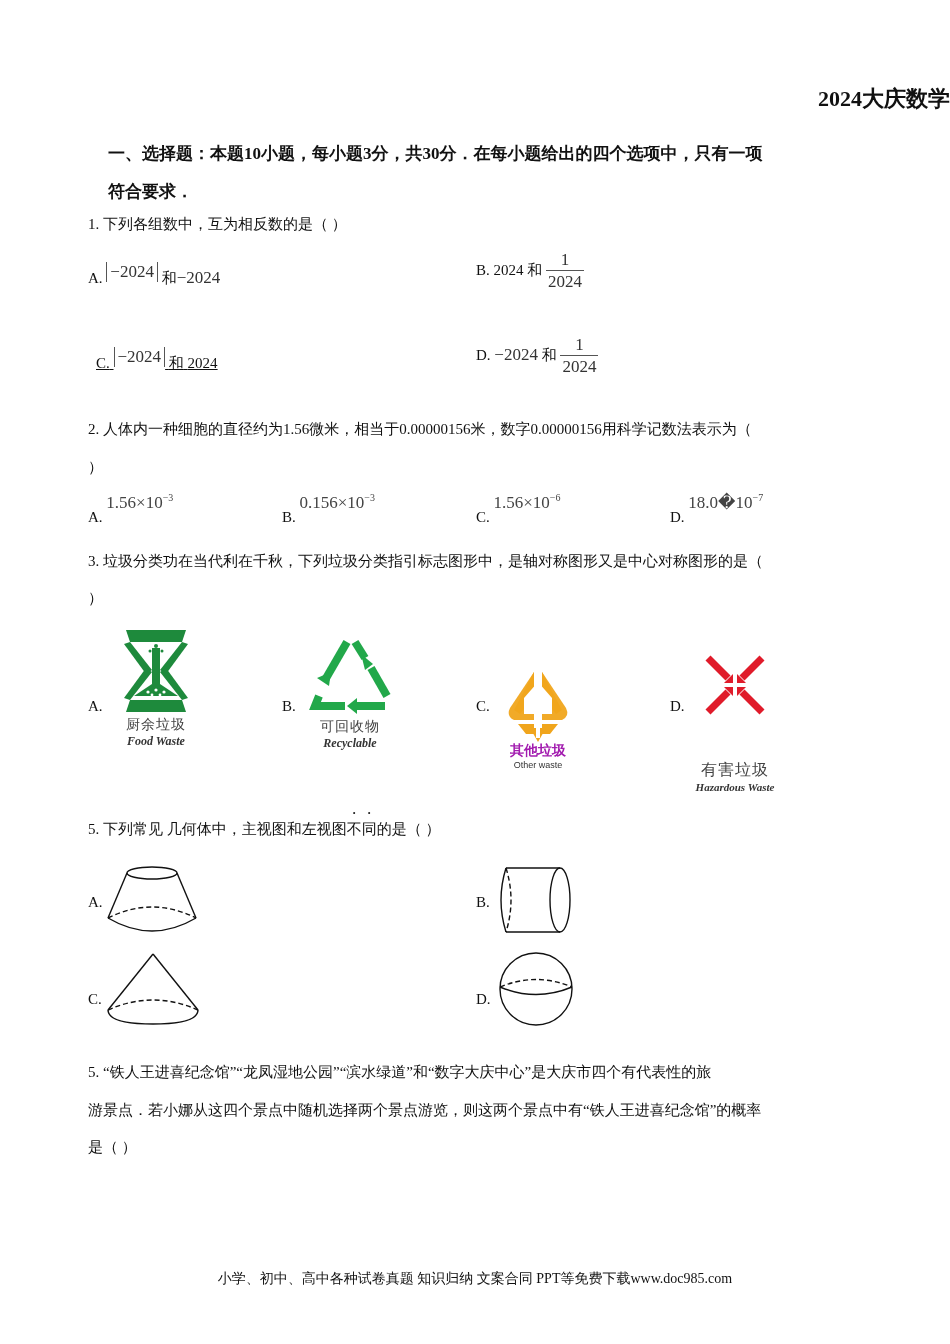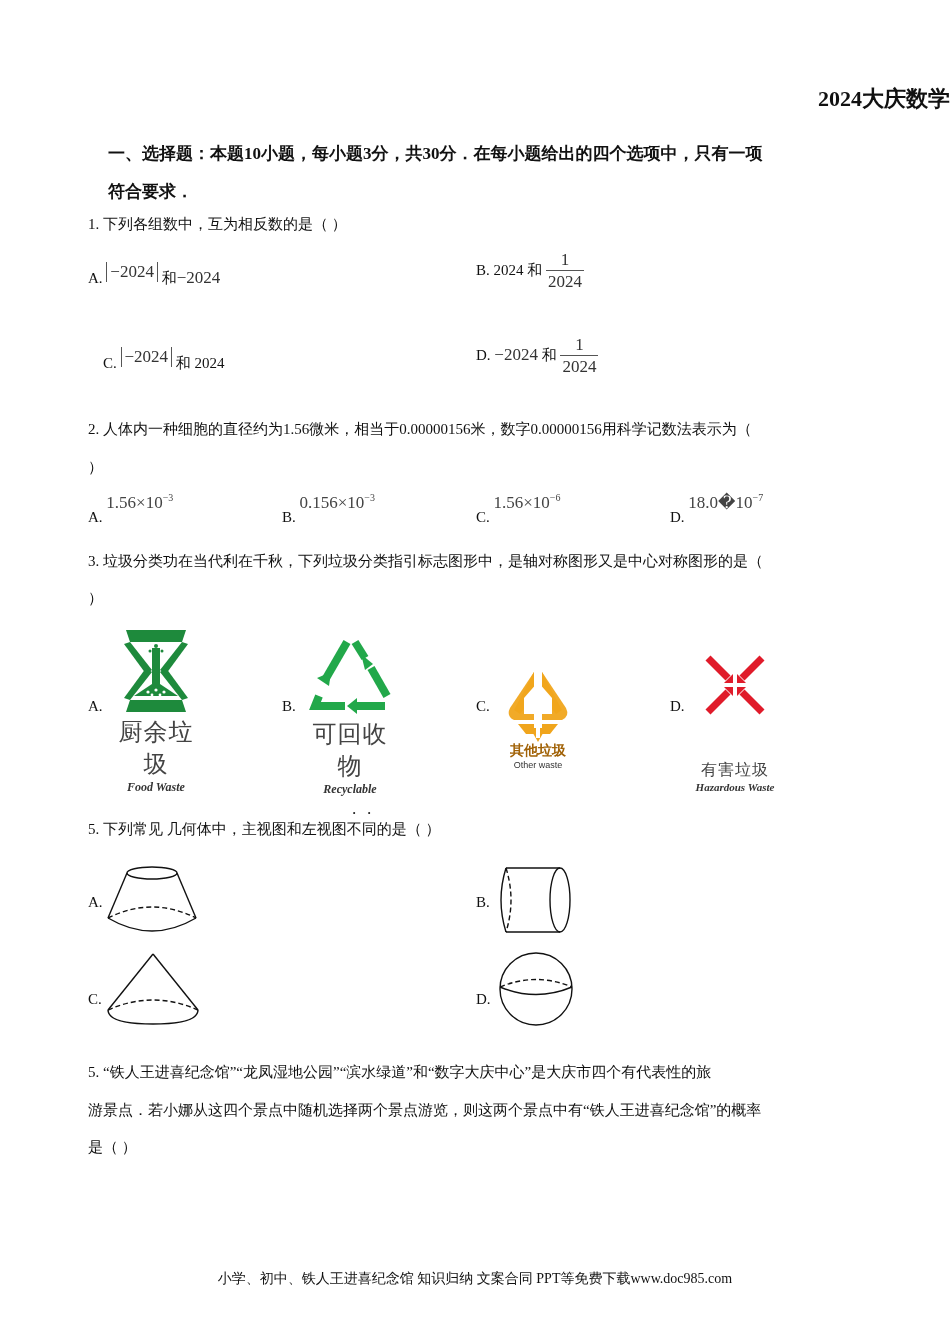--- a/index.html
+++ b/index.html
@@ -11,21 +11,21 @@
   .q { left:88px; font-size:15px; }
   .opt { font-size:15px; }
   .math { font-family:"Liberation Serif","DejaVu Serif",serif; color:#333; }
   .frac { display:inline-block; vertical-align:middle; text-align:center; font-size:17px; color:#333; }
   .frac .num { display:block; padding:0 2px; line-height:20px; }
   .frac .den { display:block; border-top:1px solid #555; padding:0 2px; line-height:22px; }
   .absv { display:inline-block; border-left:1px solid #555; border-right:1px solid #555; padding:0 3px; font-size:17px; line-height:20px; position:relative; top:-6px; color:#333; }
   .sci { font-size:17px; color:#444; }
   .sci sup { font-size:10px; }
   .logo-cap { text-align:center; }
-  .cap-cn { font-size:24px; color:#444; letter-spacing:1px; }
+  .cap-cn { font-size:14px; color:#444; letter-spacing:1px; }
   .cap-en { font-size:12px; font-style:italic; font-weight:bold; color:#333; }
   .footer { left:0; width:950px; top:1270px; text-align:center; font-size:14px; }
   .footer .url { }
   .dot-em { position:relative; }
   .dot-em::before { content:"•"; position:absolute; top:-12px; left:50%; transform:translateX(-50%); font-size:8px; }
 </style>
 </head>
 <body>
 
 <div class="abs title">2024大庆数学</div>
@@ -44,21 +44,21 @@
 <div class="abs opt" style="left:476px; top:250px;">
   <span>B.</span>
   <span>2024</span>
   <span>和</span>
   <span class="frac">
     <span class="num">1</span>
     <span class="den">2024</span>
   </span>
 </div>
 
-<div class="abs opt" style="left:103px; top:353px;">
+<div class="abs opt" style="left:96px; top:353px;text-decoration:underline;">
   <span>C.</span>
   <span class="absv">−2024</span>
   <span>和</span>
   <span>2024</span>
 </div>
 
 <div class="abs opt" style="left:476px; top:335px;">
   <span>D.</span>
   <span class="math" style="font-size:17px;">−2024</span>
   <span>和</span>
@@ -154,21 +154,21 @@
       <path d="M34 4 Q26 16 10 40 Q6 48 14 52 L34 52 Z" opacity="0.95"></path>
       <path d="M42 4 Q50 16 66 40 Q70 48 62 52 L42 52 Z" opacity="0.95"></path>
       <path d="M18 56 H34 V66 H26 Z"></path>
       <path d="M58 56 H42 V66 H50 Z"></path>
       <path d="M30 60 L38 74 L46 60 Z"></path>
     </g>
     <rect x="36" y="8" width="4" height="62" fill="#fff"></rect>
     <path d="M24 30 L38 14 L52 30 L52 46 L24 46 Z" fill="#fff"></path>
   </svg>
   <div class="logo-cap" style="margin-top:-2px;">
-    <div style="font-size:14px; font-weight:bold; color:#a16207;">其他垃圾</div>
+    <div style="font-size:14px; font-weight:bold; color:#a21caf;">其他垃圾</div>
     <div style="font-size:9px; color:#333; font-family:'Liberation Sans',sans-serif;">Other waste</div>
   </div>
 </div>
 
 <div class="abs opt" style="left:670px; top:698px;">D.</div>
 <div class="abs" style="left:690px; top:650px; width:90px;">
   <svg width="70" height="70" viewBox="0 0 70 70" style="display:block; margin:0 auto;">
     <g stroke="#e01b2a" stroke-width="7" stroke-linecap="butt">
       <line x1="8" y1="8" x2="28" y2="28"></line>
       <line x1="62" y1="8" x2="42" y2="28"></line>
@@ -231,14 +231,14 @@
     <path d="M4 37 Q40 52 76 37"></path>
     <path d="M4 37 Q40 22 76 37" stroke-dasharray="5,3"></path>
   </g>
 </svg>
 
 <div class="abs q" style="top:1063px;">5. “铁人王进喜纪念馆”“龙凤湿地公园”“滨水绿道”和“数字大庆中心”是大庆市四个有代表性的旅</div>
 <div class="abs q" style="top:1101px;">游景点．若小娜从这四个景点中随机选择两个景点游览，则这两个景点中有“铁人王进喜纪念馆”的概率</div>
 <div class="abs q" style="top:1138px;">是（    ）</div>
 
 <div class="abs footer">
-  <span>小学、初中、铁人王进喜纪念馆  知识归纳  文案合同  PPT等免费下载</span><span class="url">www.doc985.com</span>
+  <span>小学、初中、高中各种试卷真题  知识归纳  文案合同  PPT等免费下载</span><span class="url">www.doc985.com</span>
 </div>
 
 </body></html>

